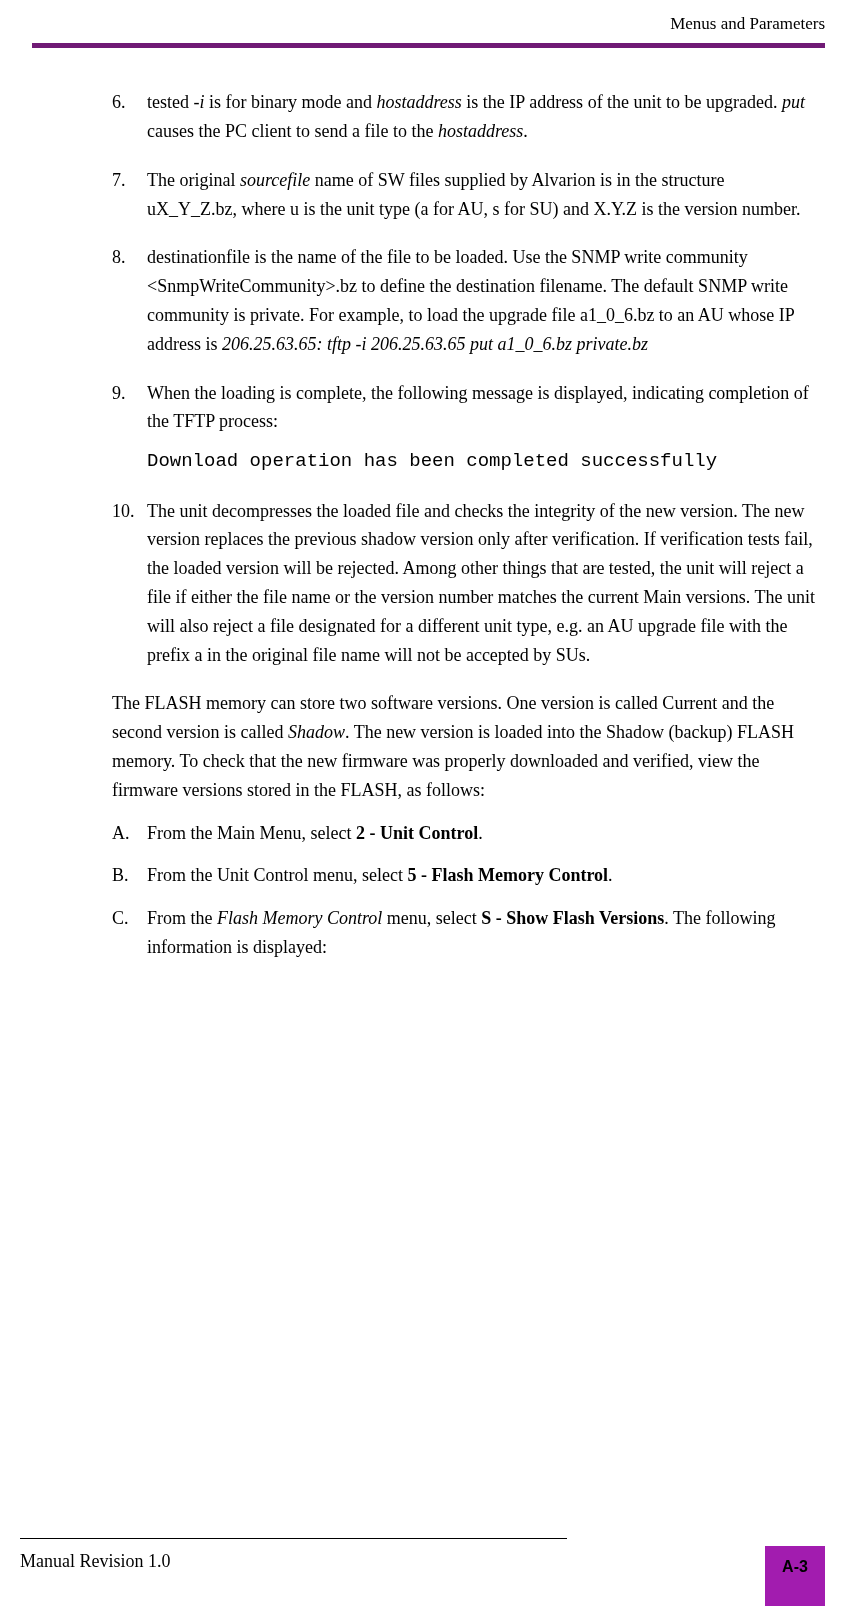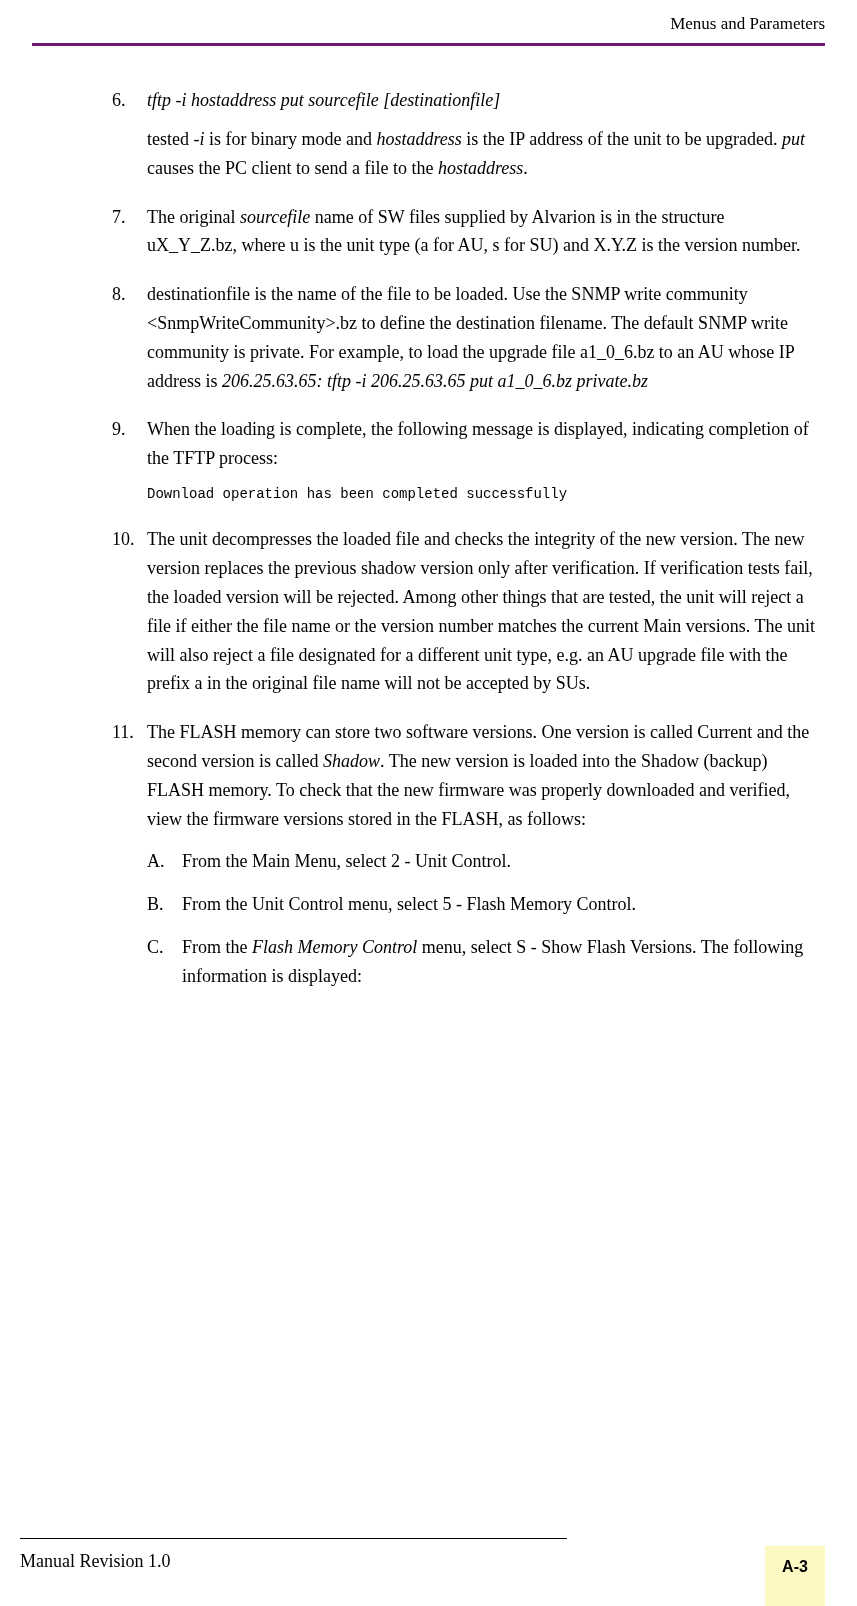--- a/index.html
+++ b/index.html
@@ -18,21 +18,21 @@
       position: relative;
     }
     .page {
       padding: 0 32px;
       height: 100%;
       position: relative;
     }
     .header {
       text-align: right;
       padding: 10px 0 6px 0;
-      border-bottom: 3px solid #701a75;
+      border-bottom: 5px solid #701a75;
       font-size: 17px;
       margin-bottom: 40px;
     }
     .content {
       padding-left: 80px;
       padding-right: 10px;
     }
     .list-item {
       display: flex;
       margin-bottom: 20px;
@@ -47,25 +47,25 @@
     .list-body p {
       margin-bottom: 10px;
     }
     .list-body p:last-child {
       margin-bottom: 0;
     }
     .italic {
       font-style: italic;
     }
     .bold {
-      font-weight: normal;
+      font-weight: bold;
     }
     .code {
       font-family: 'Courier New', monospace;
-      font-size: 14px;
+      font-size: 19px;
     }
     .sub-list {
       margin-top: 14px;
     }
     .sub-item {
       display: flex;
       margin-bottom: 14px;
     }
     .sub-letter {
       min-width: 35px;
@@ -86,21 +86,21 @@
       margin-bottom: 8px;
     }
     .footer-text {
       font-size: 18px;
       margin-bottom: 30px;
     }
     .page-num-bar {
       position: absolute;
       bottom: 0;
       right: 32px;
-      background: #fef9c3;
+      background: #a21caf;
       width: 60px;
       height: 60px;
       display: flex;
       align-items: flex-start;
       justify-content: center;
       padding-top: 8px;
     }
     .page-num {
       font-weight: bold;
       font-size: 16px;
@@ -113,21 +113,20 @@
 <div class="page">
   <div class="header">
     <span>Menus and Parameters</span>
   </div>
 
   <div class="content">
 
   <div class="list-item">
         <div class="list-number">6.</div>
         <div class="list-body">
-          <p class="italic">tftp -i hostaddress put sourcefile [destinationfile]</p>
           <p><span>tested  </span><span class="italic">-i</span><span> is for binary mode and </span><span class="italic">hostaddress</span><span> is the IP address of the unit to be upgraded. </span><span class="italic">put</span><span> causes the PC client to send a file to the </span><span class="italic">hostaddress</span><span>.</span></p>
         </div>
       </div>
       <div class="list-item">
         <div class="list-number">7.</div>
         <div class="list-body">
           <p><span>The original </span><span class="italic">sourcefile</span><span> name of SW files supplied by Alvarion is in the structure uX_Y_Z.bz, where u is the unit type (a for AU, s for SU) and X.Y.Z is the version number.</span></p>
         </div>
       </div>
       <div class="list-item">
@@ -143,21 +142,20 @@
           <p class="code">Download operation has been completed successfully</p>
         </div>
       </div>
       <div class="list-item">
         <div class="list-number">10.</div>
         <div class="list-body">
           <p>The unit decompresses the loaded file and checks the integrity of the new version. The new version replaces the previous shadow version only after verification. If verification tests fail, the loaded version will be rejected. Among other things that are tested, the unit will reject a file if either the file name or the version number matches the current Main versions. The unit will also reject a file designated for a different unit type, e.g. an AU upgrade file with the prefix a in the original file name will not be accepted by SUs.</p>
         </div>
       </div>
       <div class="list-item">
-        <div class="list-number">11.</div>
         <div class="list-body">
           <p><span>The FLASH memory can store two software versions. One version is called Current and the second version is called </span><span class="italic">Shadow</span><span>. The new version is loaded into the Shadow (backup) FLASH memory. To check that the new firmware was properly downloaded and verified, view the firmware versions stored in the FLASH, as follows:</span></p>
           <div class="sub-list">
             <div class="sub-item">
               <div class="sub-letter">A.</div>
               <div class="sub-body"><span>From the Main Menu, select </span><span class="bold">2 - Unit Control</span><span>.</span></div>
             </div>
             <div class="sub-item">
               <div class="sub-letter">B.</div>
               <div class="sub-body"><span>From the Unit Control menu, select </span><span class="bold">5 - Flash Memory Control</span><span>.</span></div>

